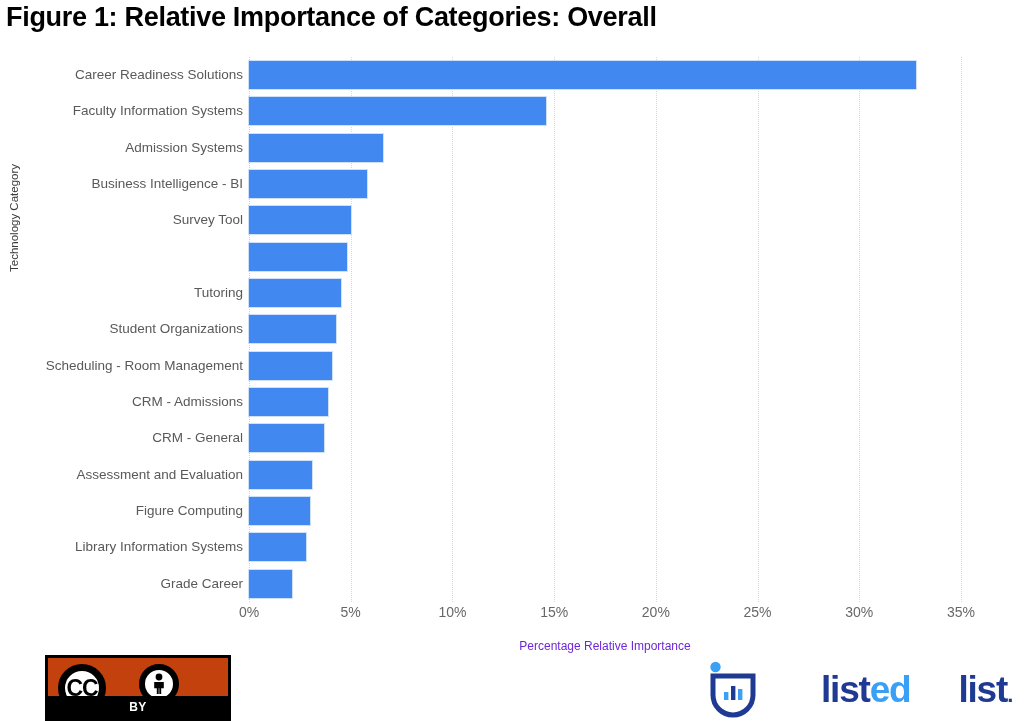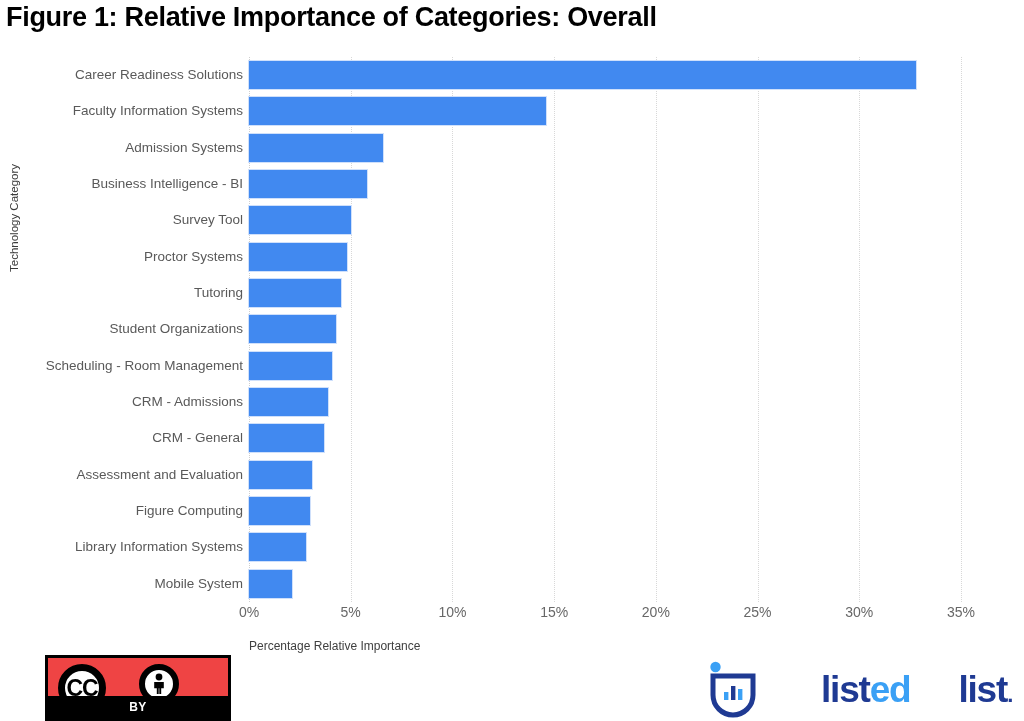--- a/index.html
+++ b/index.html
@@ -112,33 +112,34 @@
     transform: translateX(-50%);
     font-size: 14px;
     color: #676767;
     white-space: nowrap;
   }
   #x-axis-title {
     position: absolute;
     left: 249px;
     top: 639px;
     width: 712px;
+    text-align: center;
     font-size: 12px;
-    color: #404040;
+    color: #6d28d9;
     white-space: nowrap;
   }
 
   
   #cc-badge {
     position: absolute;
     left: 45px;
     top: 655px;
     width: 186px;
     height: 66px;
-    background: #ef4444;
+    background: #c2410c;
     border: 3px solid #000000;
     box-sizing: border-box;
     overflow: hidden;
   }
   #cc-badge .band {
     position: absolute;
     left: 0; right: 0; bottom: 0;
     height: 22px;
     background: #000000;
   }
@@ -200,30 +201,29 @@
 <div id="chart-title">Figure 1: Relative Importance of Categories: Overall</div>
 
 <div id="y-axis-title">Technology Category</div>
 
 <div id="y-labels">
     <div class="y-label" style="top: 0px; height: 36.3333px; line-height: 36.3333px; padding-left: 40px;">Career Readiness Solutions</div>
     <div class="y-label" style="top: 36.3333px; height: 36.3333px; line-height: 36.3333px;">Faculty Information Systems</div>
     <div class="y-label" style="top: 72.6667px; height: 36.3333px; line-height: 36.3333px;">Admission Systems</div>
     <div class="y-label" style="top: 109px; height: 36.3333px; line-height: 36.3333px;">Business Intelligence - BI</div>
     <div class="y-label" style="top: 145.333px; height: 36.3333px; line-height: 36.3333px;">Survey Tool</div>
-    <div class="y-label" style="top: 181.667px; height: 36.3333px; line-height: 36.3333px;">Proctor Systems</div>
     <div class="y-label" style="top: 218px; height: 36.3333px; line-height: 36.3333px;">Tutoring</div>
     <div class="y-label" style="top: 254.333px; height: 36.3333px; line-height: 36.3333px;">Student Organizations</div>
     <div class="y-label" style="top: 290.667px; height: 36.3333px; line-height: 36.3333px;">Scheduling - Room Management</div>
     <div class="y-label" style="top: 327px; height: 36.3333px; line-height: 36.3333px;">CRM - Admissions</div>
     <div class="y-label" style="top: 363.333px; height: 36.3333px; line-height: 36.3333px;">CRM - General</div>
     <div class="y-label" style="top: 399.667px; height: 36.3333px; line-height: 36.3333px; padding-left: 16px;">Assessment and Evaluation</div>
     <div class="y-label" style="top: 436px; height: 36.3333px; line-height: 36.3333px;">Figure Computing</div>
     <div class="y-label" style="top: 472.333px; height: 36.3333px; line-height: 36.3333px;">Library Information Systems</div>
-    <div class="y-label" style="top: 508.667px; height: 36.3333px; line-height: 36.3333px;">Mobile System</div>
+    <div class="y-label" style="top: 508.667px; height: 36.3333px; line-height: 36.3333px;">Grade Career</div>
   </div>
 
 <div id="plot-area">
   <div id="gridlines">
       <div class="gridline zero" style="left: 0px;"></div>
       <div class="gridline" style="left: 101.714px;"></div>
       <div class="gridline" style="left: 203.429px;"></div>
       <div class="gridline" style="left: 305.143px;"></div>
       <div class="gridline" style="left: 406.857px;"></div>
       <div class="gridline" style="left: 508.571px;"></div>

